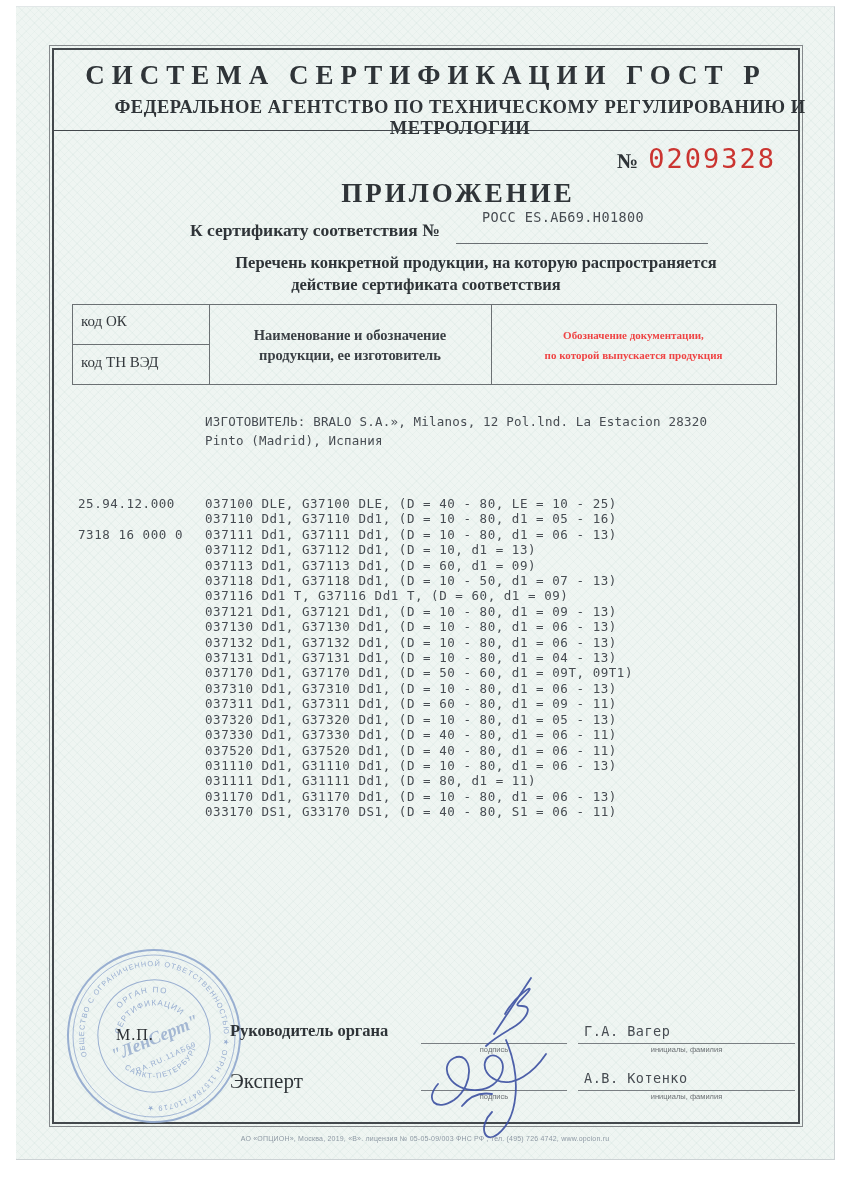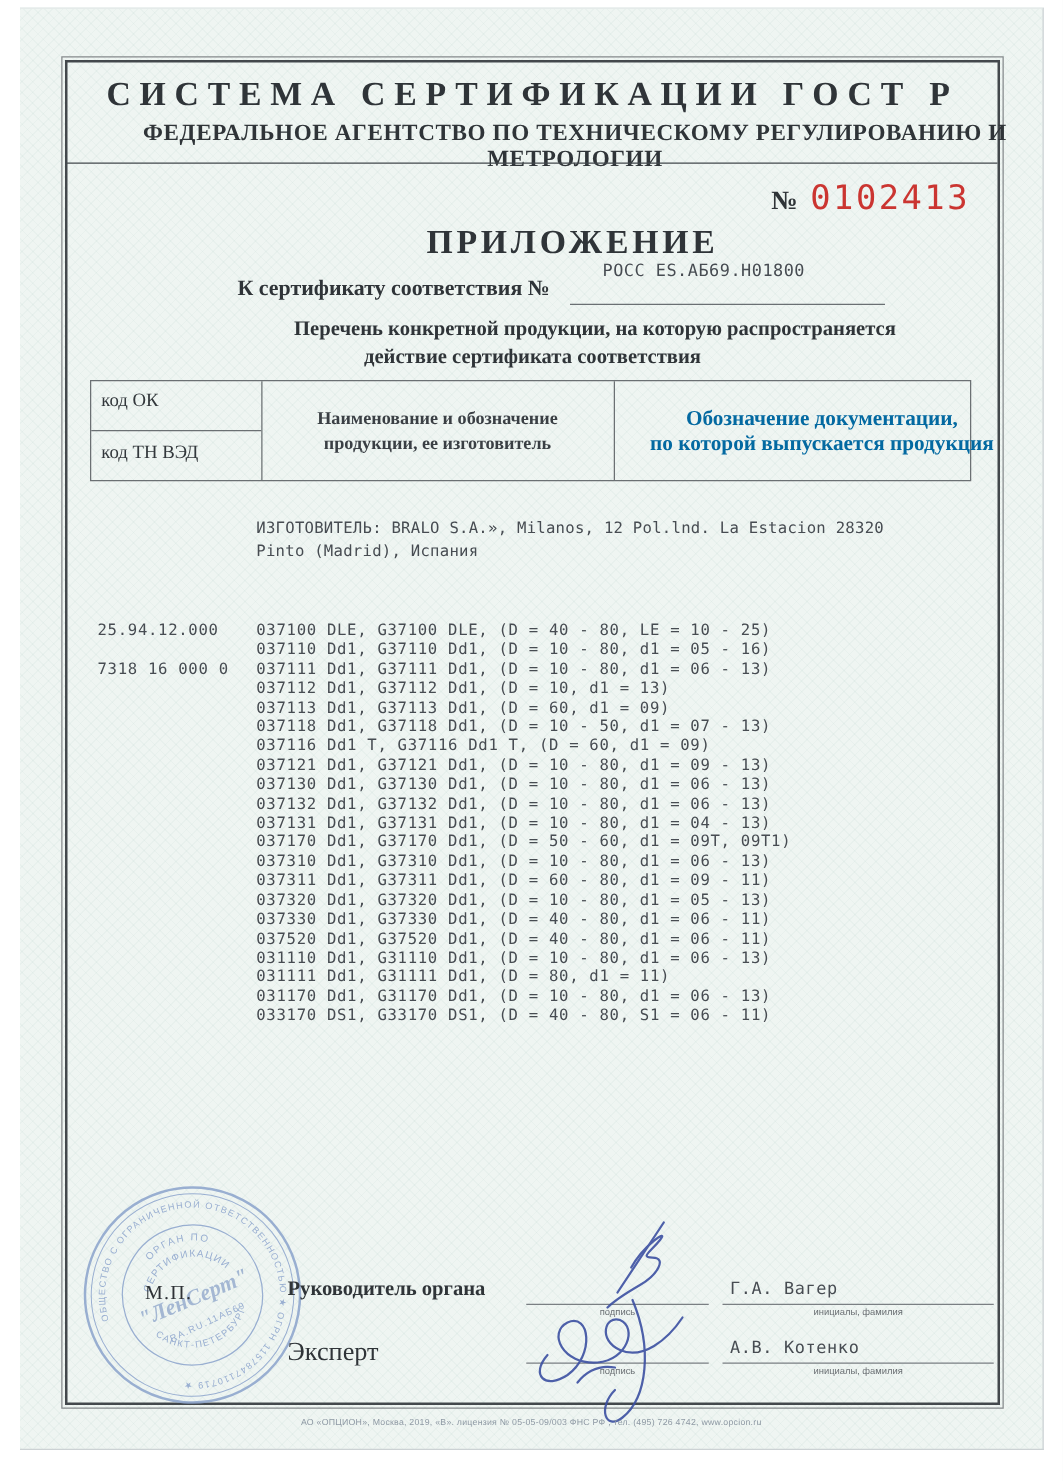--- a/index.html
+++ b/index.html
@@ -37,22 +37,22 @@
   .tbl{position:absolute;left:72px;top:304px;width:703px;height:79px;border:1px solid #6b7073;}
   .tbl .v1{position:absolute;left:136px;top:0;height:100%;border-left:1px solid #6b7073;}
   .tbl .v2{position:absolute;left:418px;top:0;height:100%;border-left:1px solid #6b7073;}
   .tbl .h1{position:absolute;left:0;top:39px;width:136px;border-top:1px solid #6b7073;}
   .tbl .c1a{position:absolute;left:8px;top:8px;font-size:15px;}
   .tbl .c1b{position:absolute;left:8px;top:49px;font-size:15px;}
   .tbl .c2{position:absolute;left:136px;top:0;width:282px;height:100%;display:flex;align-items:center;
            justify-content:center;text-align:center;font-size:14.5px;font-weight:bold;color:#3a3f44;
            white-space:pre-line;line-height:20px;}
   .tbl .c3{position:absolute;left:418px;top:0;width:285px;height:100%;display:flex;align-items:center;
-           justify-content:center;text-align:center;font-size:17px;font-weight:bold;color:#0369a1;
-           white-space:pre-line;line-height:20px;padding-left:24px;}
+           justify-content:center;text-align:center;font-size:11px;font-weight:bold;color:#ef4444;
+           white-space:pre-line;line-height:20px;}
   .mono{font-family:"DejaVu Sans Mono",monospace;color:#474c52;}
   .manu{position:absolute;left:205px;top:412px;font-size:12.5px;line-height:19px;letter-spacing:.2px;white-space:pre;}
   .plist{position:absolute;left:78px;top:496px;font-size:12.5px;line-height:15.4px;letter-spacing:.55px;}
   .prow{display:flex;white-space:pre;}
   .pcode{width:127px;flex:0 0 127px;}
   
   .role1{position:absolute;left:230px;top:1021px;font-size:16.5px;font-weight:bold;color:#2f3438;}
   .role2{position:absolute;left:230px;top:1069px;font-size:21px;font-weight:normal;color:#2f3438;}
   .sigline{position:absolute;border-top:1px solid #7a7f83;}
   .slabel{position:absolute;font-family:"Liberation Sans",sans-serif;font-size:7.5px;color:#6a6f73;text-align:center;}
@@ -69,21 +69,21 @@
 <div id="page">
   <div id="paper"></div>
 
   <div class="frame"></div>
   <div class="hdr1">СИСТЕМА СЕРТИФИКАЦИИ ГОСТ Р</div>
   <div class="hdr2">ФЕДЕРАЛЬНОЕ АГЕНТСТВО ПО ТЕХНИЧЕСКОМУ РЕГУЛИРОВАНИЮ И МЕТРОЛОГИИ</div>
   <div class="hdr-rule"></div>
 
   <div class="numline">
     <span class="nmark">№</span>
-    <span class="nval">0102413</span>
+    <span class="nval">0209328</span>
   </div>
 
   <div class="title">ПРИЛОЖЕНИЕ</div>
 
   <div class="certval mono">РОСС ES.АБ69.Н01800</div>
   <div class="certlabel">К сертификату соответствия №</div>
   <div class="certline"></div>
 
   <div class="sub1">Перечень конкретной продукции,  на которую распространяется</div>
   <div class="sub2">действие сертификата соответствия</div>

